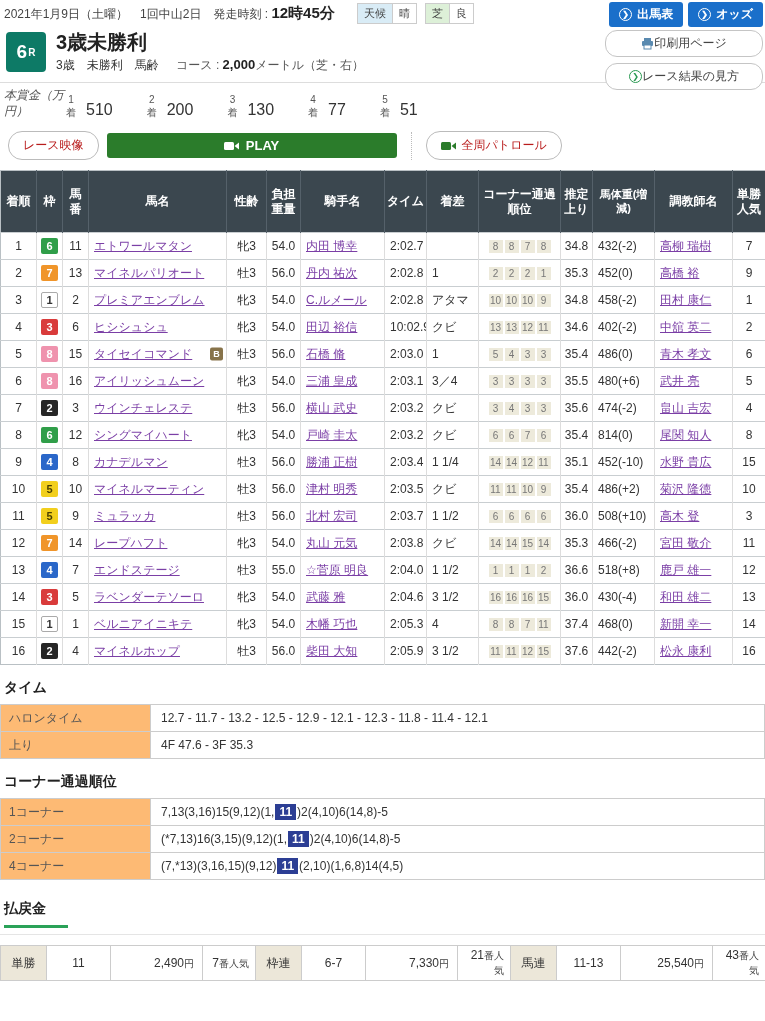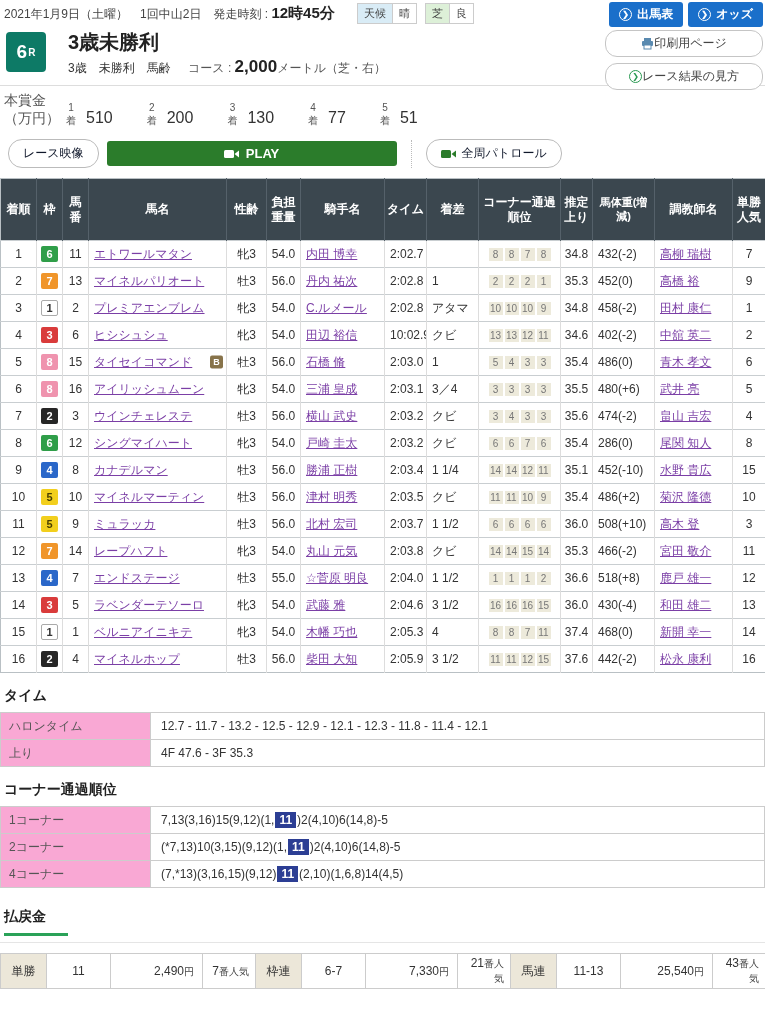--- a/index.html
+++ b/index.html
@@ -32,42 +32,42 @@
   .circ.green { border-color:#2a9a52; color:#2a9a52; }
 
   
   .racehead { position:relative; padding:6px 4px 8px 6px; border-bottom:1px solid #ddd; }
   .racehead-flex { display:flex; align-items:flex-start; }
   .rnum {
     width:40px; height:40px; background:#0d7a66; color:#fff; border-radius:4px;
     display:flex; align-items:center; justify-content:center; font-weight:bold; font-size:19px; margin-top:2px;
   }
   .rnum small { font-size:10px; margin-left:1px; }
-  .rtitles { margin-left:22px; }
+  .rtitles { margin-left:10px; }
   .rtitle { font-size:20px; font-weight:bold; color:#222; line-height:1.2; }
   .rsub { font-size:12px; color:#333; margin-top:3px; }
-  .rsub .course-num { font-size:17px; font-weight:bold; color:#222; }
+  .rsub .course-num { font-size:13px; font-weight:bold; color:#222; }
   .rsub .muted { color:#555; }
   .side-btns { position:absolute; right:2px; top:6px; display:flex; flex-direction:column; gap:6px; width:158px; }
   .btn-white {
     background:#fff; border:1px solid #c5c5c5; border-radius:12px; color:#444;
     font-size:12px; padding:4px 8px; display:flex; align-items:center; justify-content:center; cursor:pointer;
   }
 
   
   .prize { display:flex; align-items:flex-end; padding:5px 4px 8px 4px; }
-  .prize-label { width:62px; font-size:14px; color:#555; line-height:1.3; }
+  .prize-label { width:62px; font-size:12px; color:#555; line-height:1.3;font-style:italic; }
   .prize-items { display:flex; align-items:flex-end; }
   .p-item { display:flex; align-items:flex-end; margin-right:34px; }
   .p-rank { text-align:center; font-size:10px; color:#555; line-height:1.25; margin-right:10px; }
   .p-val { font-size:16px; color:#333; }
 
   
   .videobar { display:flex; align-items:center; padding:4px 4px 10px 8px; }
-  .vbtn-white { background:#fff; border:1px solid #bbb; border-radius:14px; padding:5px 14px; font-size:12px; color:#0f172a; cursor:pointer; display:flex; align-items:center; gap:6px;}
+  .vbtn-white { background:#fff; border:1px solid #bbb; border-radius:14px; padding:5px 14px; font-size:12px; color:#b91c1c; cursor:pointer; display:flex; align-items:center; gap:6px;}
   .vbtn-play {
     background:#2b7c2b; color:#fff; font-weight:bold; font-size:13px; border:none; border-radius:3px;
     width:290px; padding:5px 0; margin-left:8px; display:flex; align-items:center; justify-content:center; gap:7px; cursor:pointer;
   }
   .vsep { border-left:1px dotted #bbb; height:28px; margin:0 14px; }
 
   
   table { border-collapse:collapse; }
   .results { width:765px; table-layout:fixed; border:1px solid #b9c0c4; }
   .results thead th {
@@ -102,21 +102,21 @@
   }
   .cpos {
     display:inline-block; min-width:14px; padding:1px 1px; margin:0 1px;
     background:#edeadb; color:#777; font-size:10px; text-align:center;
   }
 
   
   .sec-title { font-size:14px; font-weight:bold; color:#222; margin:14px 0 7px 4px; }
   .kv { width:765px; border:1px solid #ccc; }
   .kv td { border:1px solid #ccc; font-size:12px; }
-  .kv .lbl { width:150px; background:#f9a8d4; color:#555; padding:0 8px; }
+  .kv .lbl { width:150px; background:#fdba74; color:#555; padding:0 8px; }
   .kv .val { padding:6px 10px; color:#333; }
   .corner-tbl td { padding:4px 8px; }
   .mark { background:#2c3e94; color:#fff; font-weight:bold; padding:1px 4px; margin:0 1px; }
 
   
   .payout-title { margin-top:20px; }
   .green-bar { width:64px; height:3px; background:#2aa258; margin:2px 0 0 4px; }
   .payout-wrap { border-top:1px solid #e5e5e5; margin-top:6px; padding-top:10px; }
   .pay { width:765px; table-layout:fixed; border:1px solid #ccc; }
   .pay td { border:1px solid #ccc; height:29px; font-size:12px; padding:2px 4px; background:#fff; }
@@ -400,21 +400,21 @@
     <td class="c"><span class="waku waku-6">6</span></td>
     <td class="c">12</td>
     <td class="l name-cell"><span class="link">シングマイハート</span></td>
     <td class="c">牝3</td>
     <td class="c">54.0</td>
     <td class="l"><span class="link">戸崎 圭太</span></td>
     <td class="l">2:03.2</td>
     <td class="l">クビ</td>
     <td class="c"><span class="cpos">6</span><span class="cpos">6</span><span class="cpos">7</span><span class="cpos">6</span></td>
     <td class="c">35.4</td>
-    <td class="l">286(0)</td>
+    <td class="l">814(0)</td>
     <td class="l"><span class="link">尾関 知人</span></td>
     <td class="c">8</td>
   </tr>
       <tr>
     <td class="c">9</td>
     <td class="c"><span class="waku waku-4">4</span></td>
     <td class="c">8</td>
     <td class="l name-cell"><span class="link">カナデルマン</span></td>
     <td class="c">牡3</td>
     <td class="c">56.0</td>
@@ -558,21 +558,21 @@
 
 <div class="sec-title">コーナー通過順位</div>
 <table class="kv corner-tbl">
   <tbody>
       <tr>
     <td class="lbl">1コーナー</td>
     <td class="val"><span>7,13(3,16)15(9,12)(1,</span><span class="mark">11</span><span>)2(4,10)6(14,8)-5</span></td>
   </tr>
   <tr>
     <td class="lbl">2コーナー</td>
-    <td class="val"><span>(*7,13)10(3,15)(9,12)(1,</span><span class="mark">11</span><span>)2(4,10)6(14,8)-5</span></td>
+    <td class="val"><span>(*7,13)16(3,15)(9,12)(1,</span><span class="mark">11</span><span>)2(4,10)6(14,8)-5</span></td>
   </tr>
   <tr>
     <td class="lbl">4コーナー</td>
     <td class="val"><span>(7,*13)(3,16,15)(9,12)</span><span class="mark">11</span><span>(2,10)(1,6,8)14(4,5)</span></td>
   </tr>
 </tbody>
   </table>
 
 <div class="sec-title payout-title">払戻金</div>
 <div class="green-bar"></div>

